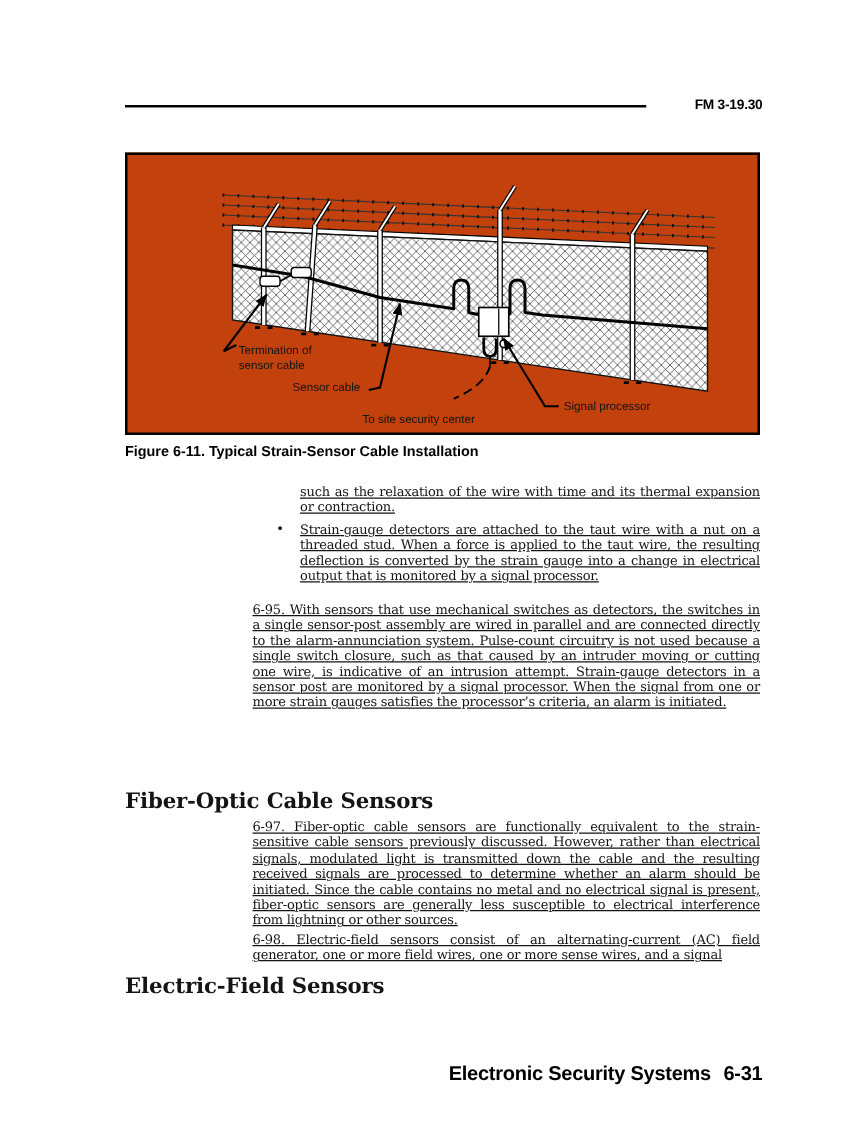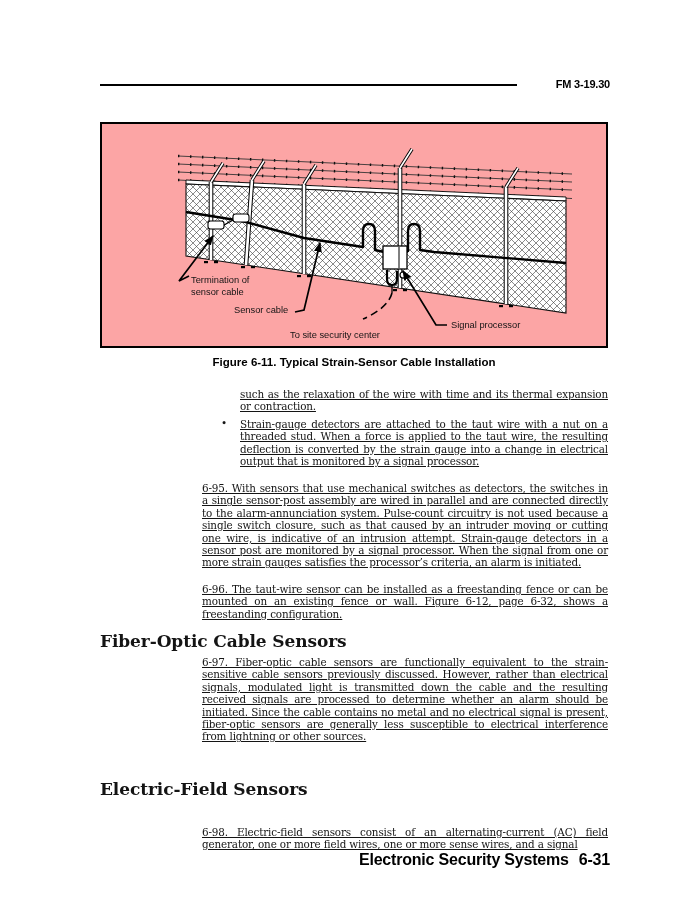--- a/index.html
+++ b/index.html
@@ -2,22 +2,22 @@
 <html><head>
 <meta charset="utf-8">
 <style>
   html,body{margin:0;padding:0;background:#ffffff;}
   .page{position:relative;width:693px;height:897px;background:#ffffff;overflow:hidden;
         font-family:"DejaVu Serif",serif;color:#141414;}
   .header-rule{position:absolute;left:100px;top:84px;width:417px;height:2px;background:#000;}
   .header-code{position:absolute;top:78px;right:83px;font-family:"Liberation Sans",sans-serif;
                font-weight:bold;font-size:11px;color:#000;letter-spacing:-0.2px;}
   .figure-box{position:absolute;left:100px;top:122px;width:508px;height:226px;
-              border:2px solid #000;box-sizing:border-box;background:#fca5a5;}
-  .figure-caption{position:absolute;left:100px;top:356px;width:508px;text-align:center;
+              border:2px solid #000;box-sizing:border-box;background:#c2410c;}
+  .figure-caption{position:absolute;left:100px;top:356px;width:508px;text-align:left;
                   font-family:"Liberation Sans",sans-serif;font-weight:bold;font-size:11.5px;color:#000;}
   .txt{position:absolute;text-align:justify;font-size:10.4px;line-height:12.4px;
        letter-spacing:-0.15px;color:#141414;text-decoration:underline;}
   .indent1{left:202px;width:406px;}
   .indent2{left:240px;width:368px;}
   .bullet-glyph{position:absolute;left:221px;top:417px;font-size:10.4px;line-height:12.4px;}
   .heading{position:absolute;left:100px;margin:0;font-family:"DejaVu Serif",serif;
            font-weight:bold;font-size:17px;color:#141414;letter-spacing:-0.1px;}
   .footer{position:absolute;top:851px;right:83px;font-family:"Liberation Sans",sans-serif;
           font-weight:bold;font-size:16px;color:#000;letter-spacing:-0.2px;}
@@ -130,25 +130,24 @@
     </svg>
   </div>
 
   <div class="figure-caption">Figure 6-11. Typical Strain-Sensor Cable Installation</div>
 
   <div class="txt indent2" style="top:388px;">such as the relaxation of the wire with time and its thermal expansion or contraction.</div>
   <span class="bullet-glyph">•</span>
   <div class="txt indent2" style="top:418px;">Strain-gauge detectors are attached to the taut wire with a nut on a threaded stud. When a force is applied to the taut wire, the resulting deflection is converted by the strain gauge into a change in electrical output that is monitored by a signal processor.</div>
 
   <div class="txt indent1" style="top:482px;">6-95. With sensors that use mechanical switches as detectors, the switches in a single sensor-post assembly are wired in parallel and are connected directly to the alarm-annunciation system. Pulse-count circuitry is not used because a single switch closure, such as that caused by an intruder moving or cutting one wire, is indicative of an intrusion attempt. Strain-gauge detectors in a sensor post are monitored by a signal processor. When the signal from one or more strain gauges satisfies the processor’s criteria, an alarm is initiated.</div>
-  <div class="txt indent1" style="top:583px;">6-96. The taut-wire sensor can be installed as a freestanding fence or can be mounted on an existing fence or wall. Figure 6-12, page 6-32, shows a freestanding configuration.</div>
 
   <h3 class="heading" style="top:631px;">Fiber-Optic Cable Sensors</h3>
   <div class="txt indent1" style="top:656px;">6-97. Fiber-optic cable sensors are functionally equivalent to the strain-sensitive cable sensors previously discussed. However, rather than electrical signals, modulated light is transmitted down the cable and the resulting received signals are processed to determine whether an alarm should be initiated. Since the cable contains no metal and no electrical signal is present, fiber-optic sensors are generally less susceptible to electrical interference from lightning or other sources.</div>
 
   <h3 class="heading" style="top:779px;">Electric-Field Sensors</h3>
-  <div class="txt indent1" style="top:826px;">6-98. Electric-field sensors consist of an alternating-current (AC) field generator, one or more field wires, one or more sense wires, and a signal</div>
+  <div class="txt indent1" style="top:746px;">6-98. Electric-field sensors consist of an alternating-current (AC) field generator, one or more field wires, one or more sense wires, and a signal</div>
 
   <div class="footer">
     <span>Electronic Security Systems</span><span class="pgnum">6-31</span>
   </div>
 
 </div>
 
 </body></html>

